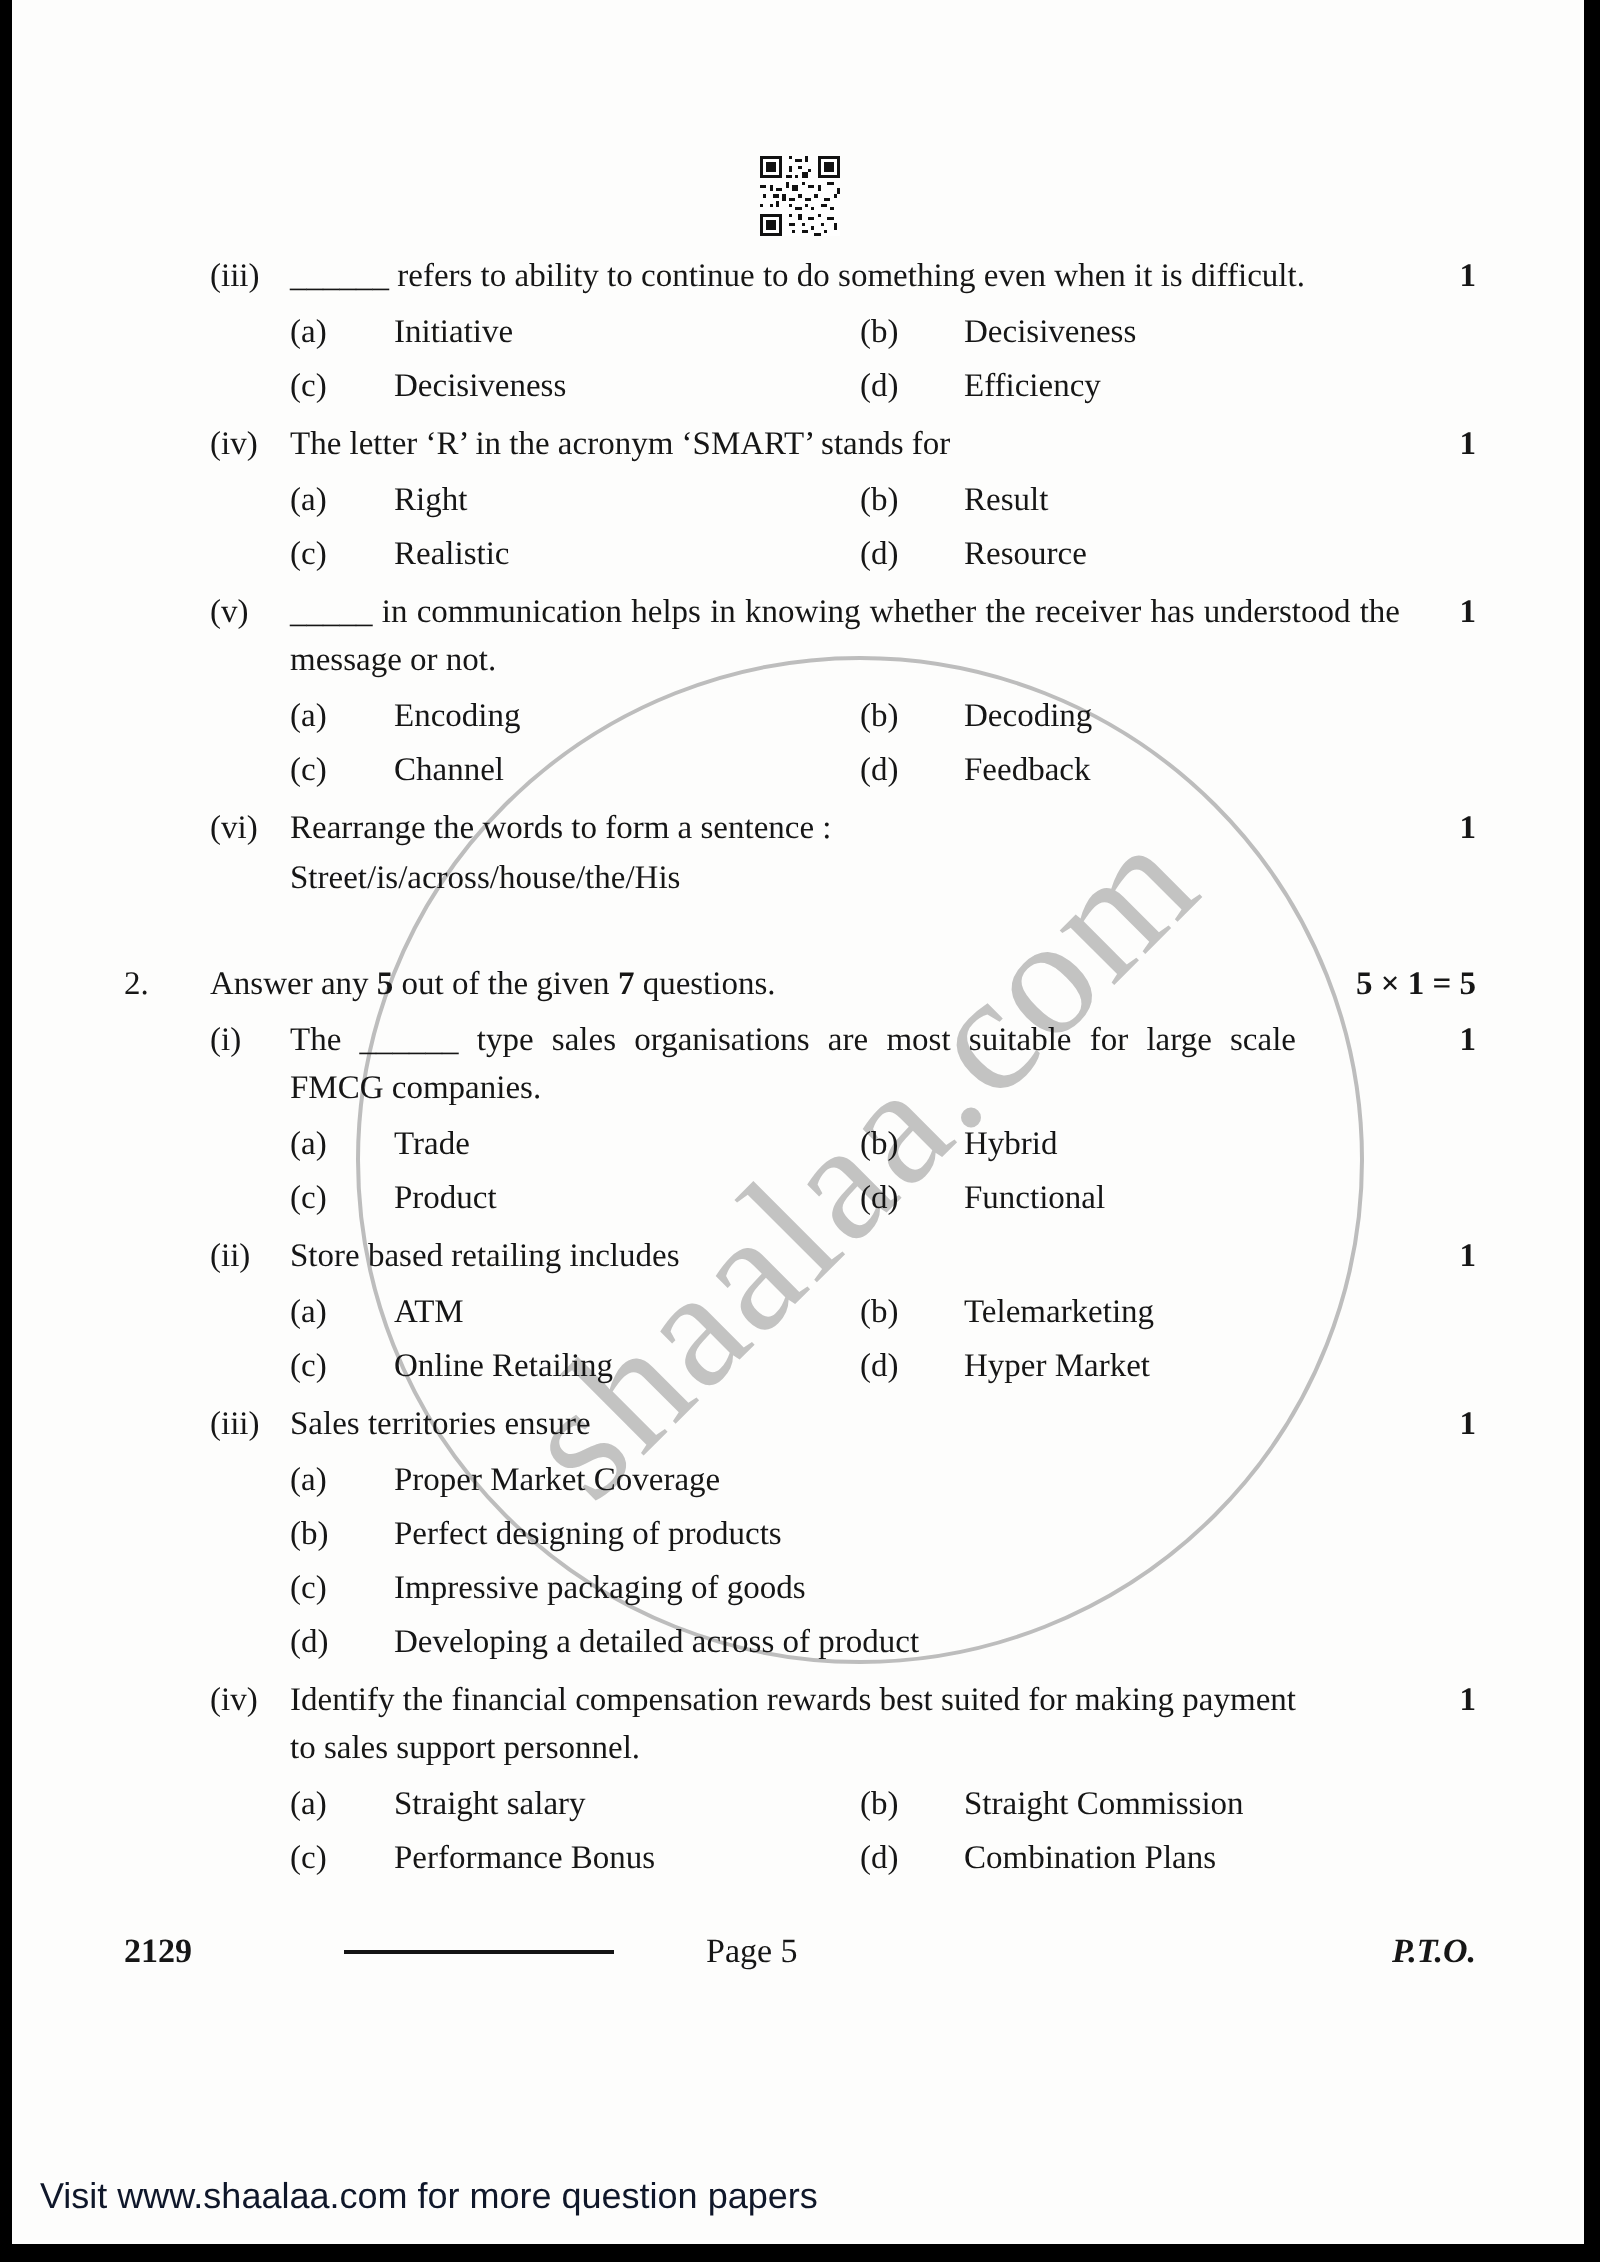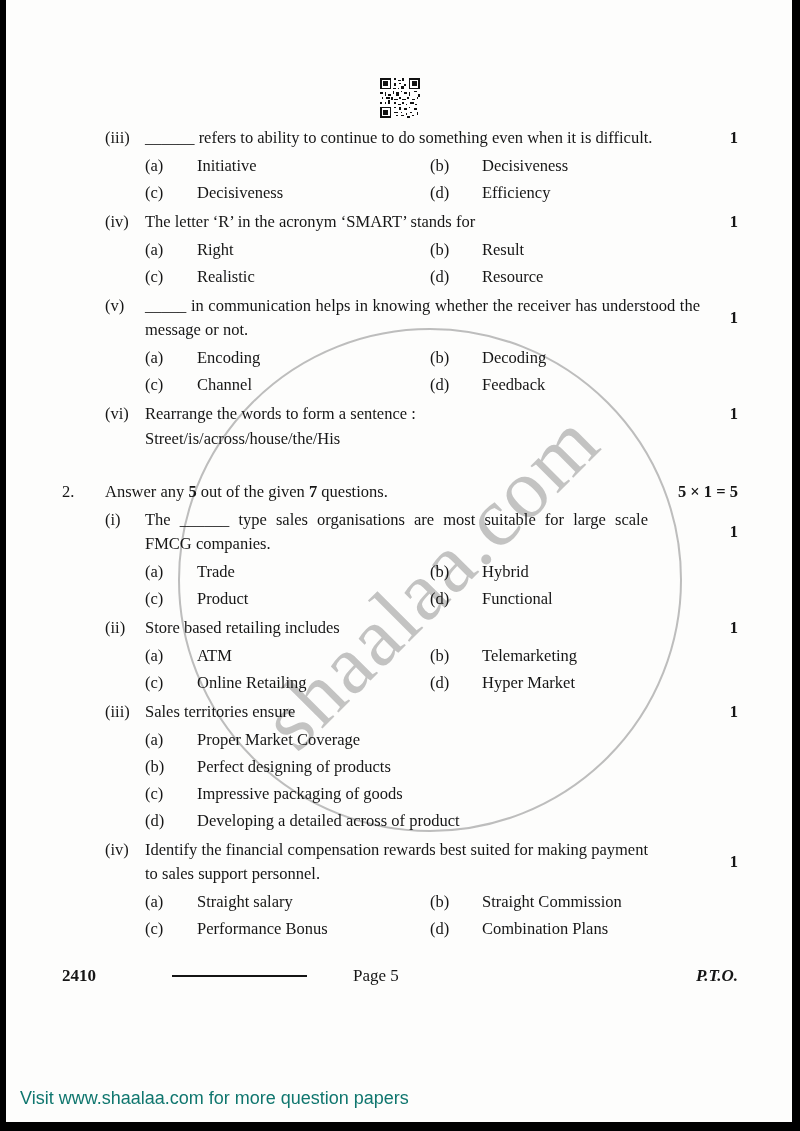--- a/index.html
+++ b/index.html
@@ -34,21 +34,21 @@
     position:relative; z-index:1;
     padding:0 62px;
     font-size:16.5px;
   }
 
   .qr-wrap { display:flex; justify-content:center; padding-top:80px; height:118px; align-items:flex-end; }
 
   .q-block { margin-top:8px; }
 
   .q-item { margin-left:43px; margin-bottom:4px; }
-  .q-row  { display:flex; align-items:center; }
+  .q-row  { display:flex; align-items:flex-start; }
   .q-num  { width:40px; flex:0 0 40px; align-self:flex-start; line-height:24px; }
   .q-num.w43 { width:43px; flex:0 0 43px; }
   .q-text { flex:1; line-height:24px; text-align:justify; }
   .q-marks{ width:38px; flex:0 0 38px; text-align:right; font-weight:bold; line-height:24px; }
 
   .q-extra { margin-left:40px; line-height:26px; }
 
   .options { margin-top:2px; margin-left:40px; display:grid; }
   .options.two-col { grid-template-columns:285px 1fr; }
   .options.one-col { grid-template-columns:1fr; }
@@ -66,21 +66,21 @@
     font-size:17px;
   }
   .f-code { font-weight:bold; }
   .f-line { width:135px; height:2px; background:#141414; margin-left:76px; }
   .f-page { margin-left:46px; }
   .f-pto  { margin-left:auto; font-weight:bold; font-style:italic; }
 
   .bottom-note {
     position:absolute; left:20px; top:1088px; z-index:1;
     font-family:"Liberation Sans", sans-serif;
-    font-size:18px; color:#0f766e;
+    font-size:18px; color:#0f172a;
   }
 </style>
 </head>
 <body>
 
 <div class="edge-left"></div>
 <div class="edge-right"></div>
 <div class="edge-bottom"></div>
 
 <div class="wm-circle"></div>
@@ -361,21 +361,21 @@
               <span class="opt-label">(d)</span>
               <span class="opt-text">Combination Plans</span>
             </div>
         </div>
       </div>
 
     </div>
   </div>
 
   <div class="footer">
-    <span class="f-code">2410</span>
+    <span class="f-code">2129</span>
     <span class="f-line"></span>
     <span class="f-page">Page 5</span>
     <span class="f-pto">P.T.O.</span>
   </div>
 
 </div>
 
 <div class="bottom-note">Visit www.shaalaa.com for more question papers</div>
 
 </body></html>

